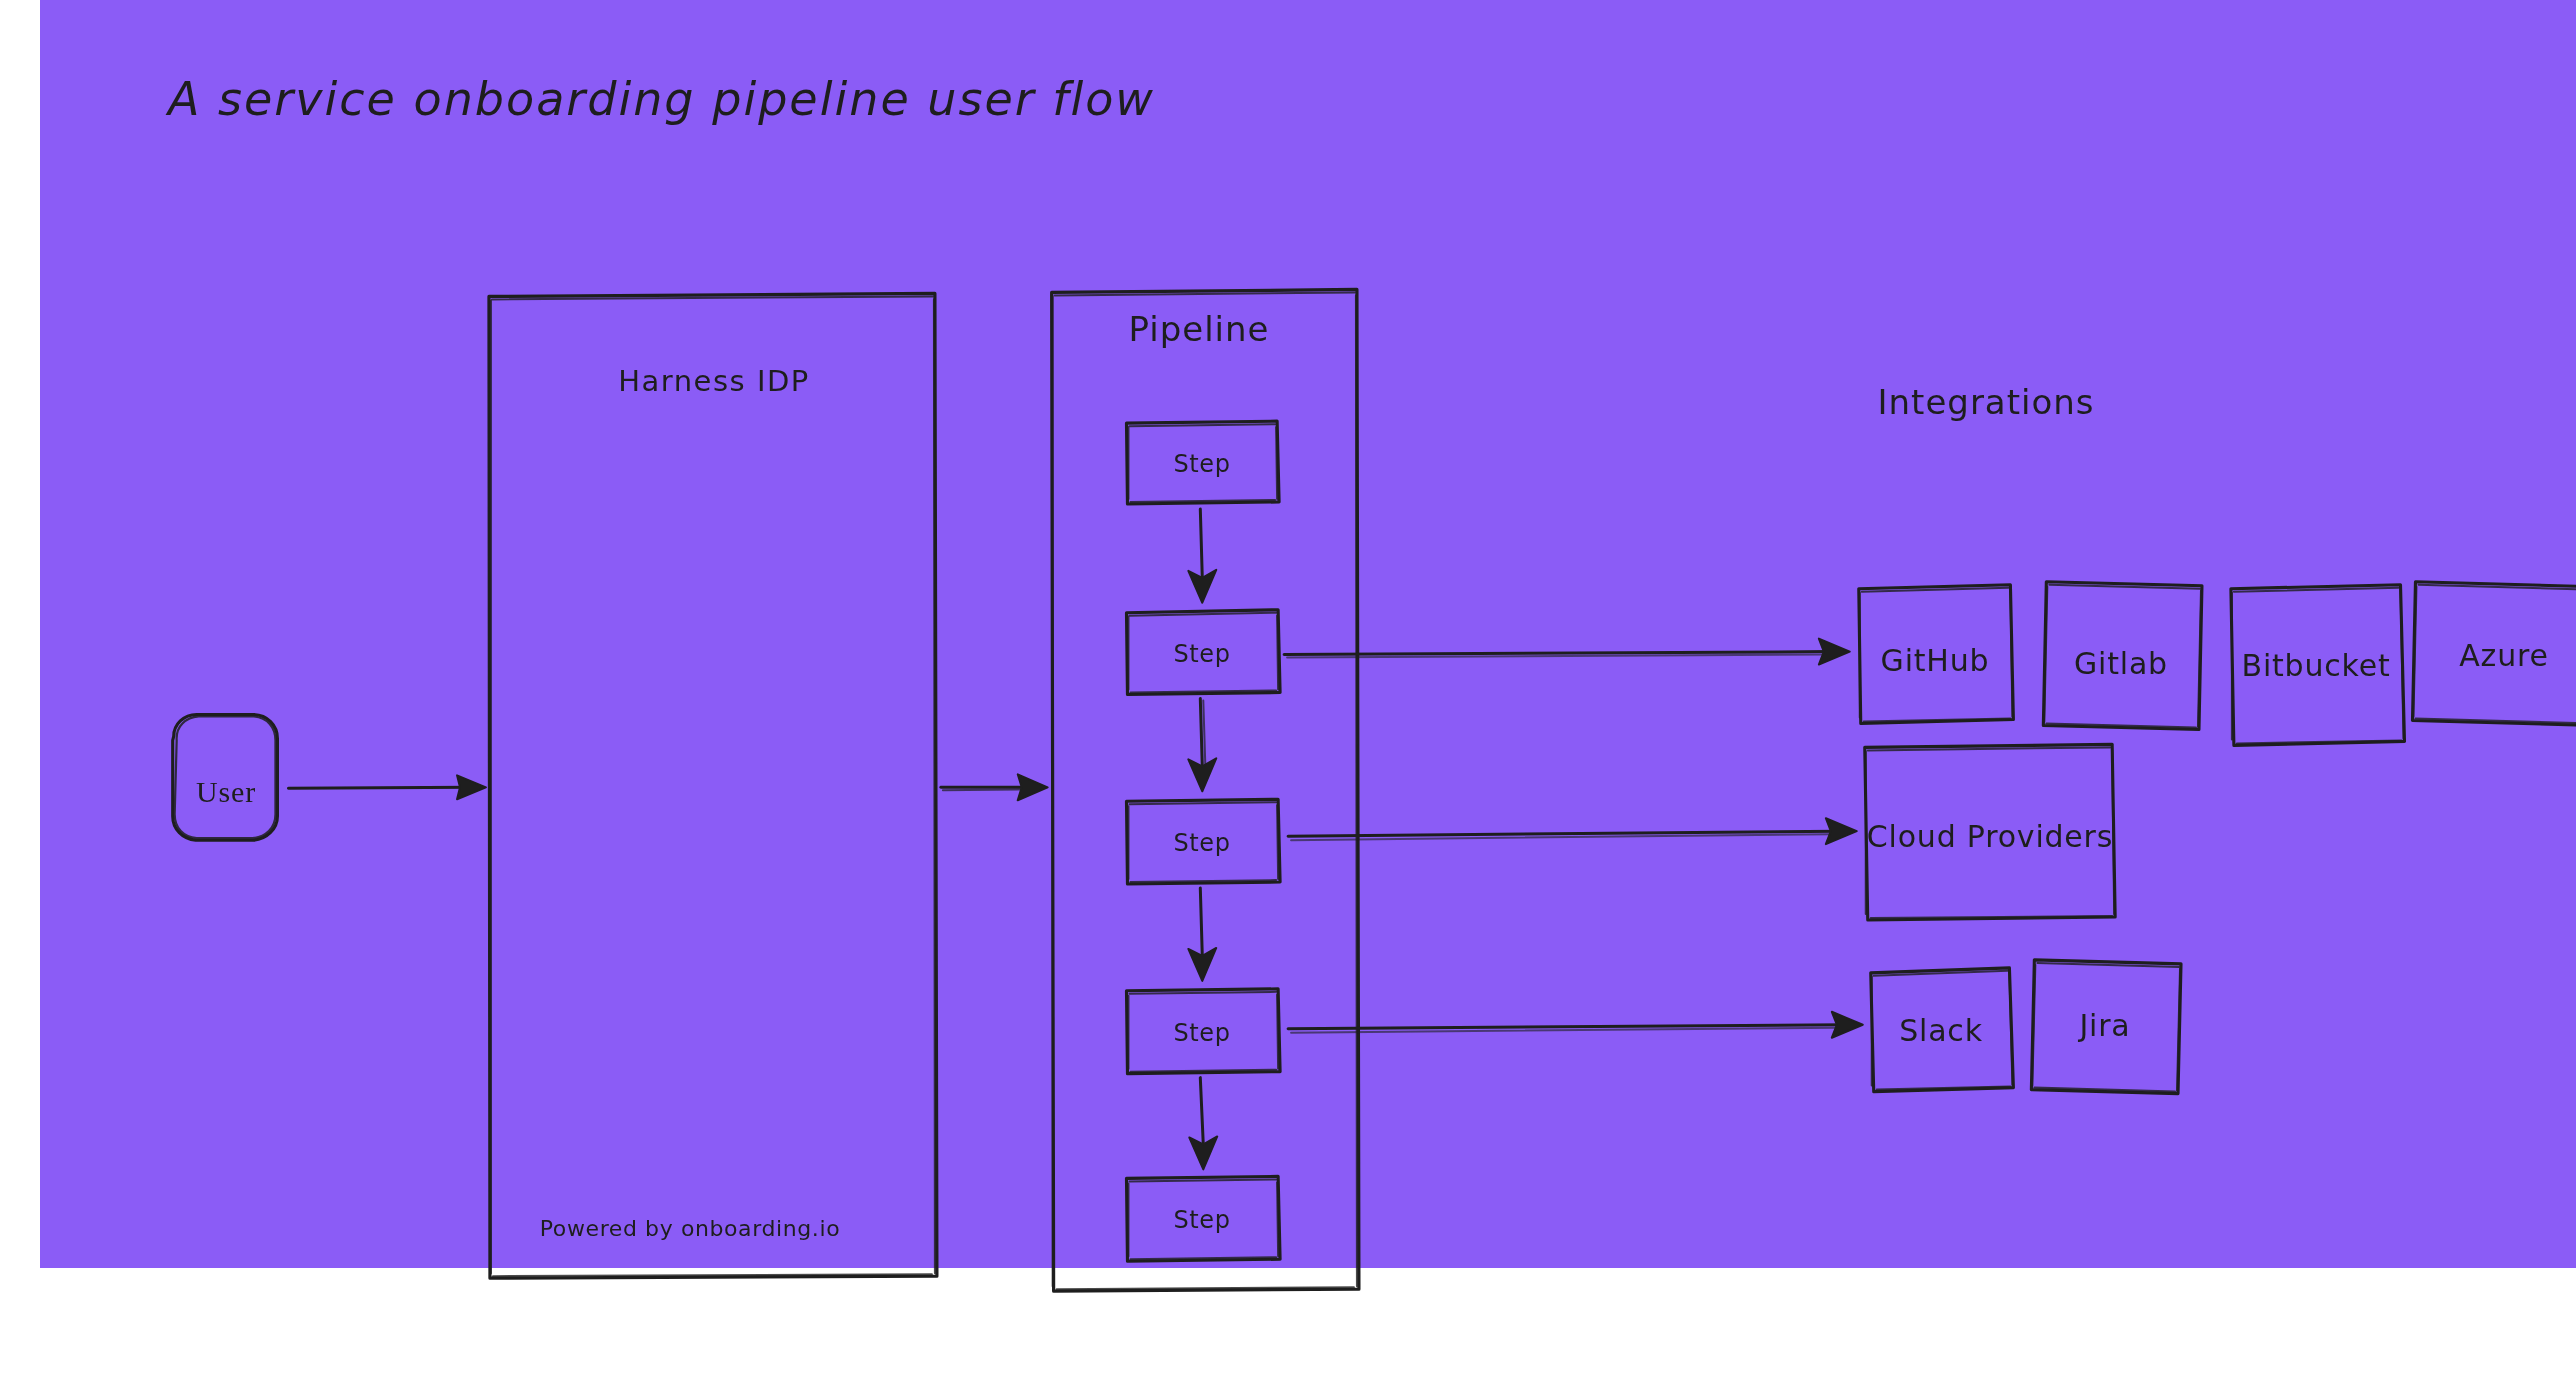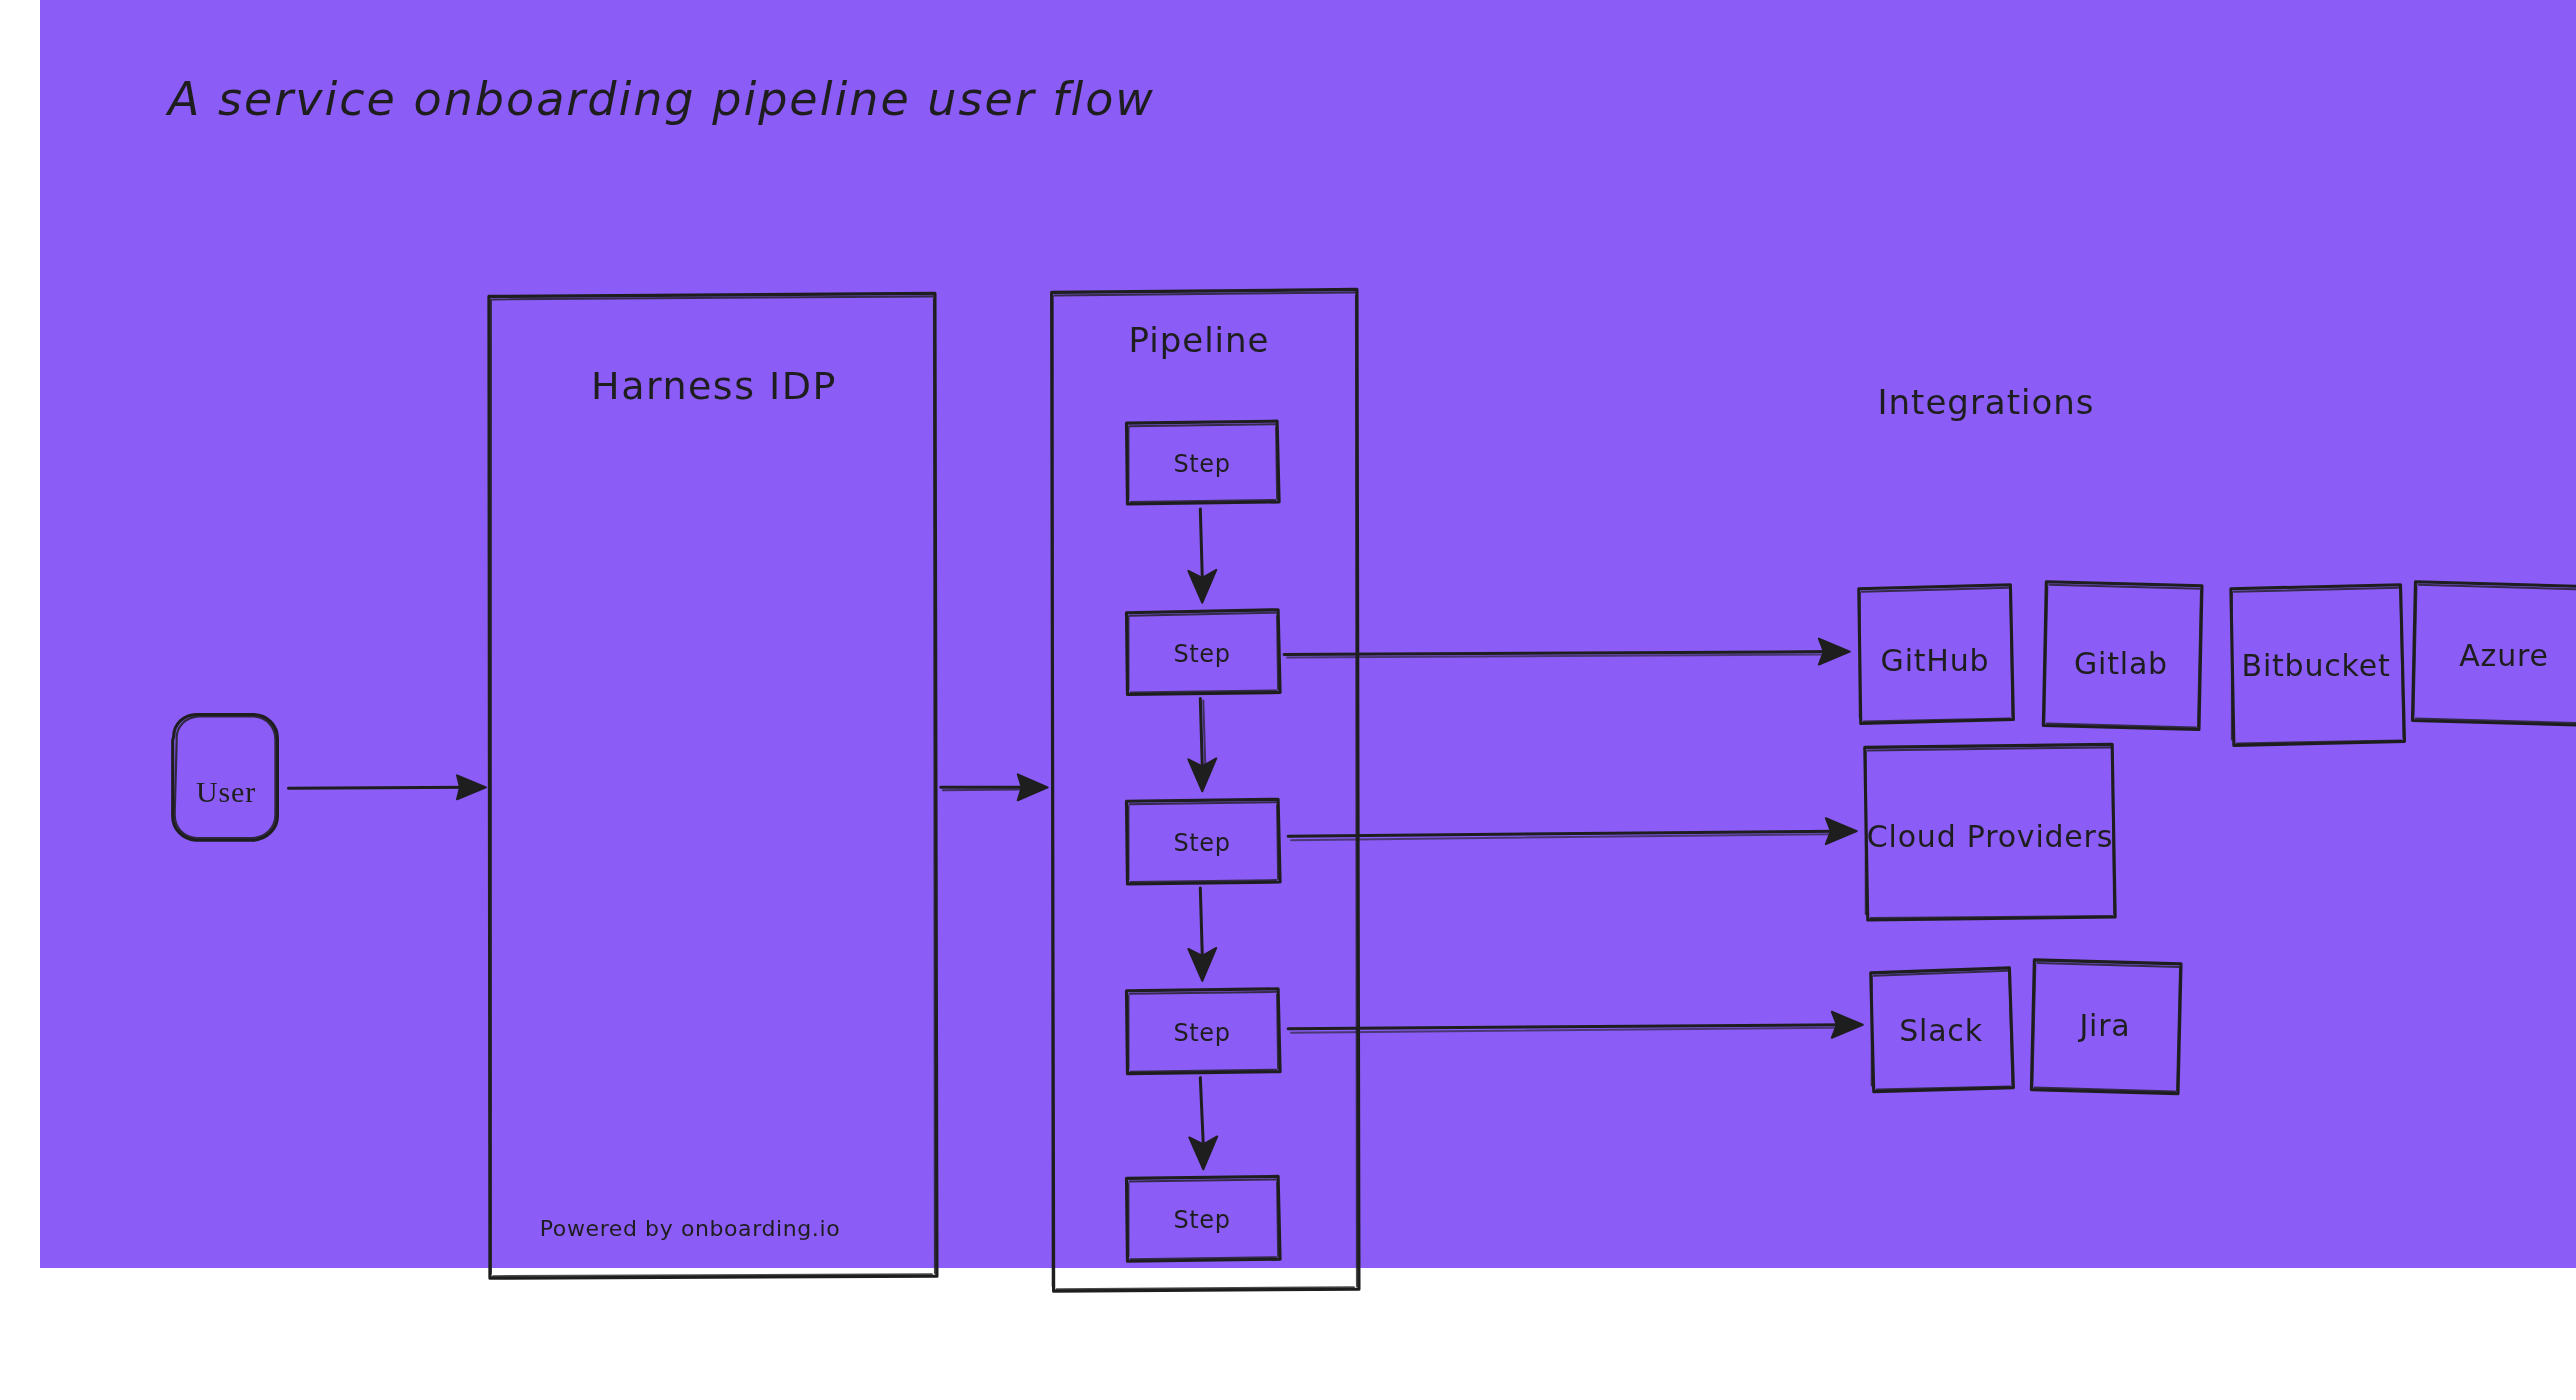--- a/index.html
+++ b/index.html
@@ -52,21 +52,21 @@
     text-align: center;
   }
   #title {
     left: 128px;
     top: 72px;
     font-size: 46px;
     font-style: italic;
     letter-spacing: 2px;
   }
   .big-label {
-    font-size: 38px;
+    font-size: 29px;
     letter-spacing: 1.5px;
     text-align: right;
   }
   .mid-label {
     font-size: 34px;
     letter-spacing: 1px;
   }
   .node-label {
     font-size: 30px;
     letter-spacing: 0.8px;
@@ -223,21 +223,21 @@
 
   <div class="lbl" id="title">A service onboarding pipeline user flow</div>
 
   <div class="lbl lbl-center node-label" style="left:186px; top:775px;font-family:Liberation Serif, serif;">User</div>
 
   <div class="lbl lbl-center big-label" style="left:674px; top:364px;">Harness IDP</div>
 
 
   <div class="lbl lbl-center small-label" style="left:650px; top:1216px;">Powered by onboarding.io</div>
 
-  <div class="lbl lbl-center mid-label" style="left:1159px; top:320px;">Pipeline</div>
+  <div class="lbl lbl-center mid-label" style="left:1159px; top:309px;">Pipeline</div>
 
   <div class="lbl lbl-center step-label" style="left:1162px; top:450px;">Step</div>
 
   <div class="lbl lbl-center step-label" style="left:1162px; top:640px;">Step</div>
 
   <div class="lbl lbl-center step-label" style="left:1162px; top:829px;">Step</div>
 
   <div class="lbl lbl-center step-label" style="left:1162px; top:1019px;">Step</div>
 
   <div class="lbl lbl-center step-label" style="left:1162px; top:1206px;">Step</div>

